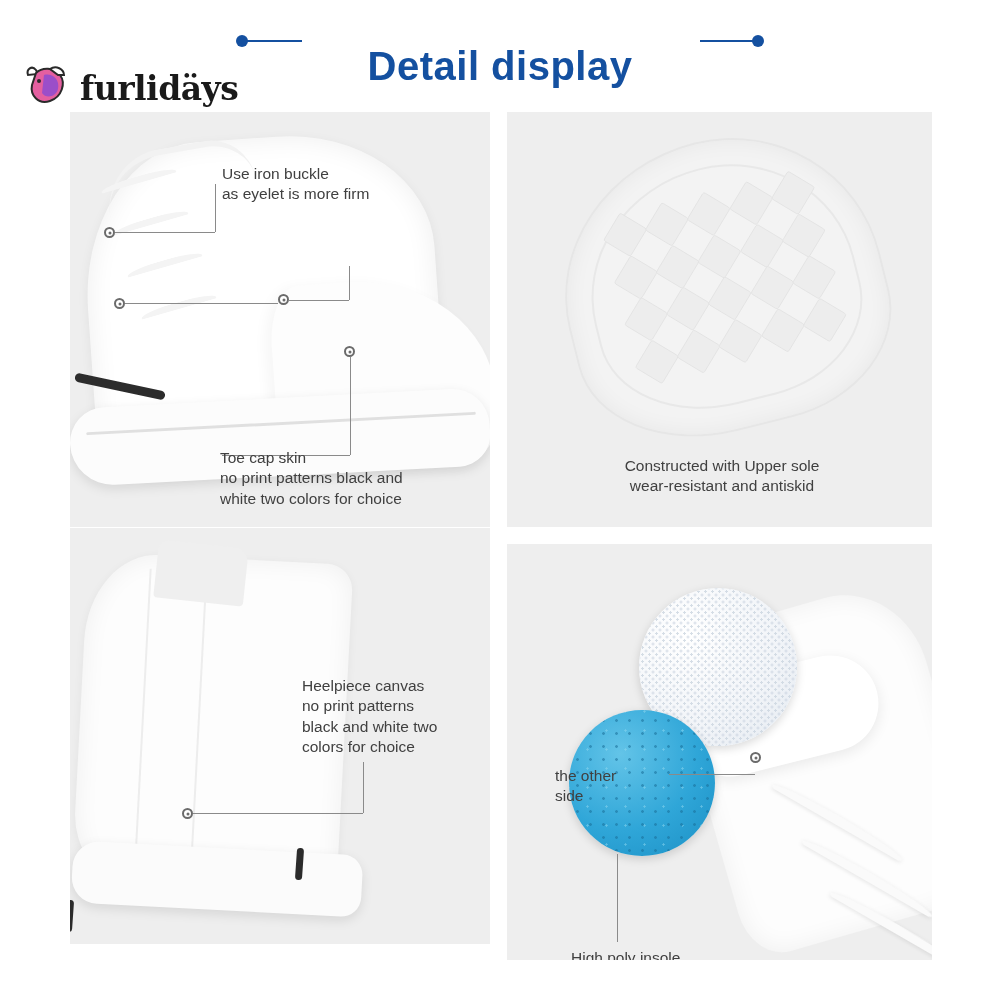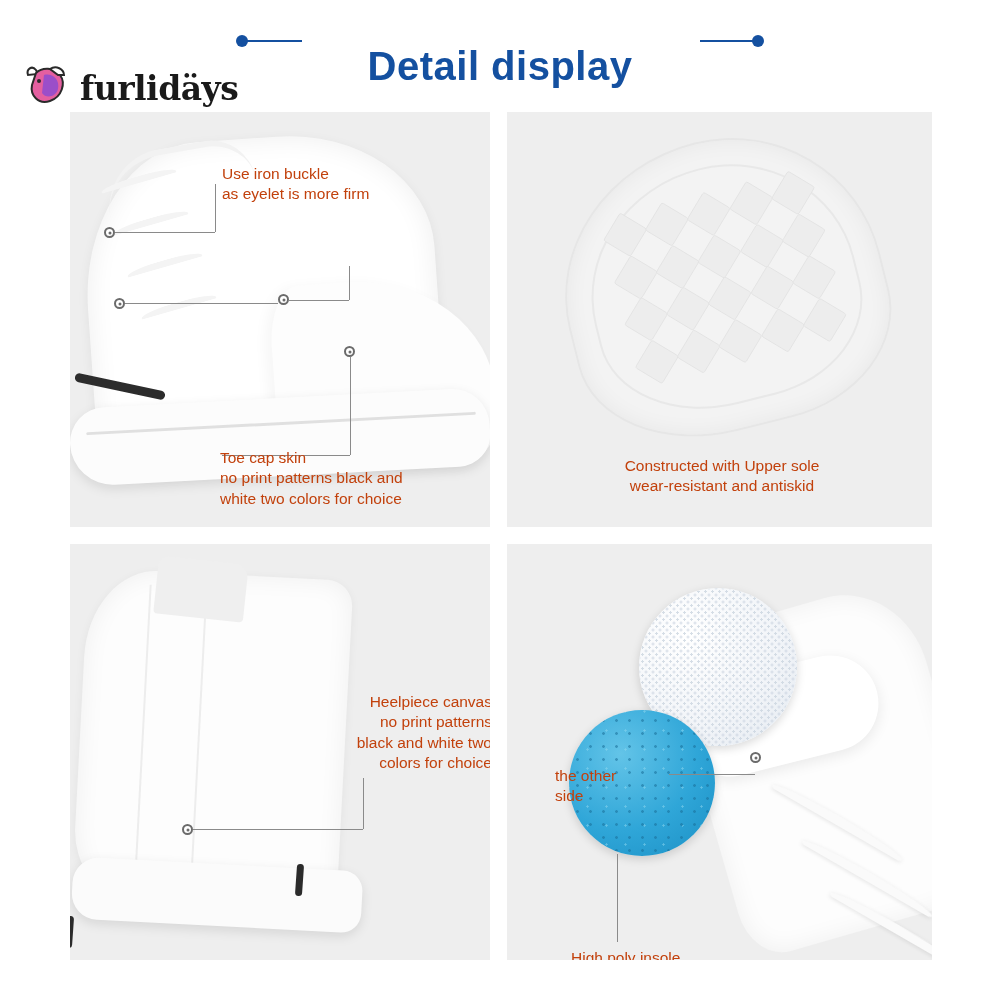--- a/index.html
+++ b/index.html
@@ -77,26 +77,26 @@
     left: 70px; top: 112px;
     width: 862px; height: 848px;
   }
   .cell {
     position: absolute;
     background: #eeeeee;
     overflow: hidden;
   }
   .cell.tl { left: 0;   top: 0;   width: 420px; height: 415px; }
   .cell.tr { left: 437px; top: 0; width: 425px; height: 415px; }
-  .cell.bl { left: 0;   top: 432px; width: 420px; height: 416px; text-align: right; }
+  .cell.bl { left: 0;   top: 416px; width: 420px; height: 416px; }
   .cell.br { left: 437px; top: 432px; width: 425px; height: 416px; }
 
   .cap {
     position: absolute;
-    color: #c2410c;
+    color: #404040;
     font-size: 15.5px;
     line-height: 1.32;
     white-space: pre-line;
   }
   .cap.center { text-align: center; }
 
   
   .cdot {
     position: absolute;
     width: 11px; height: 11px;

